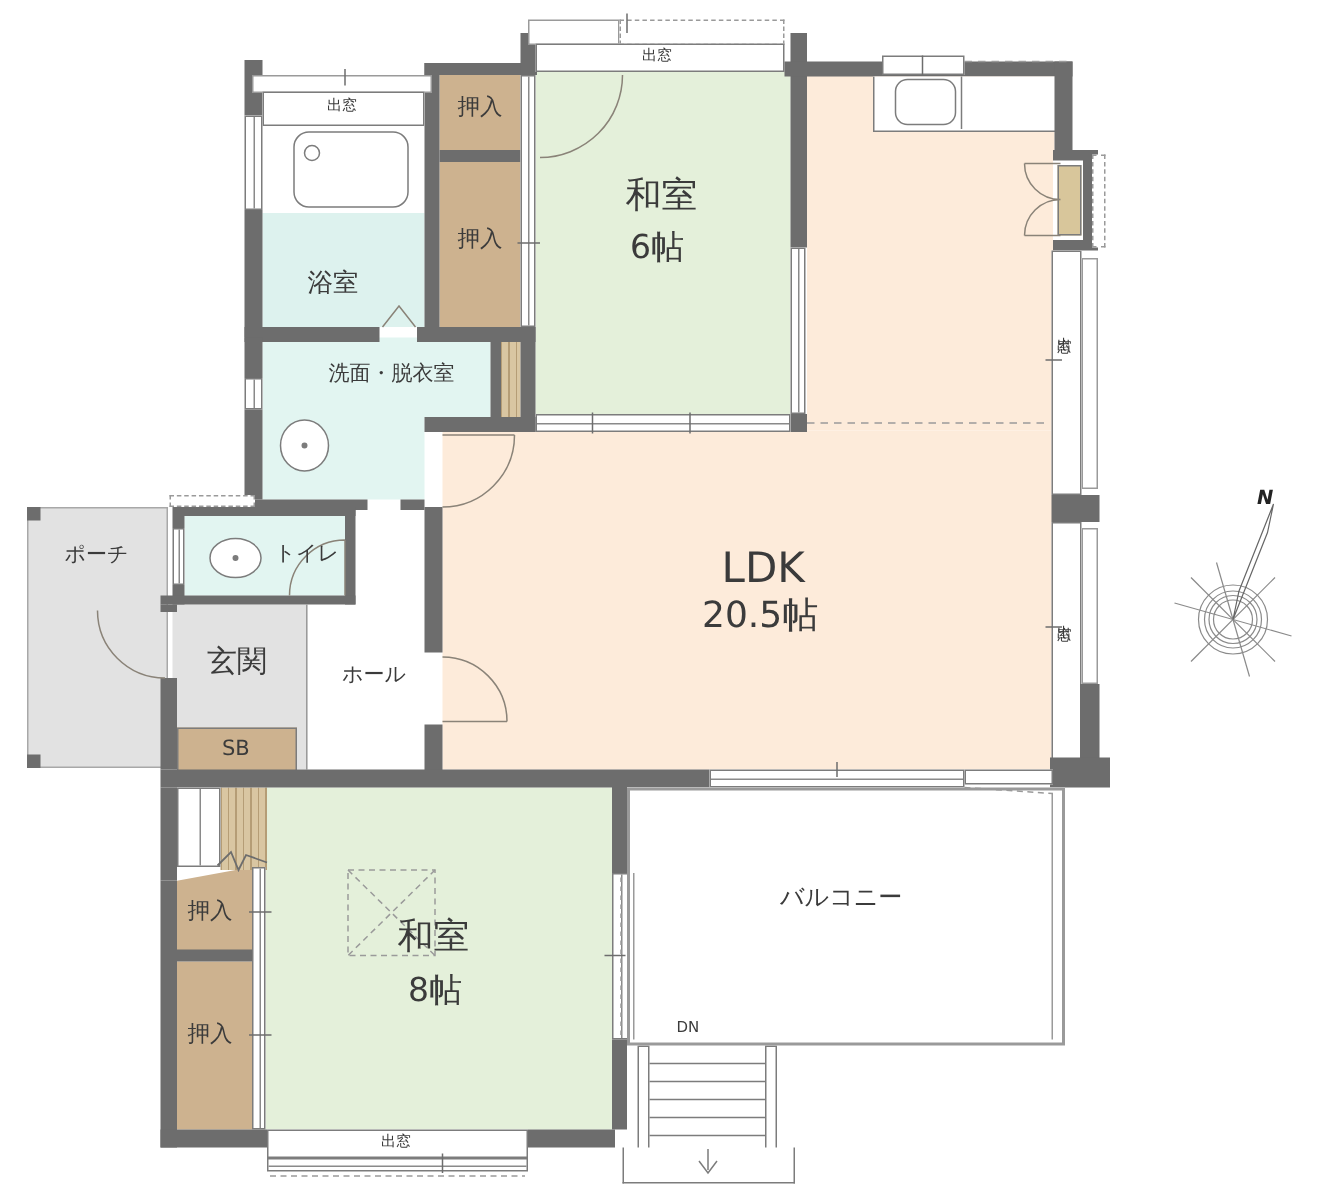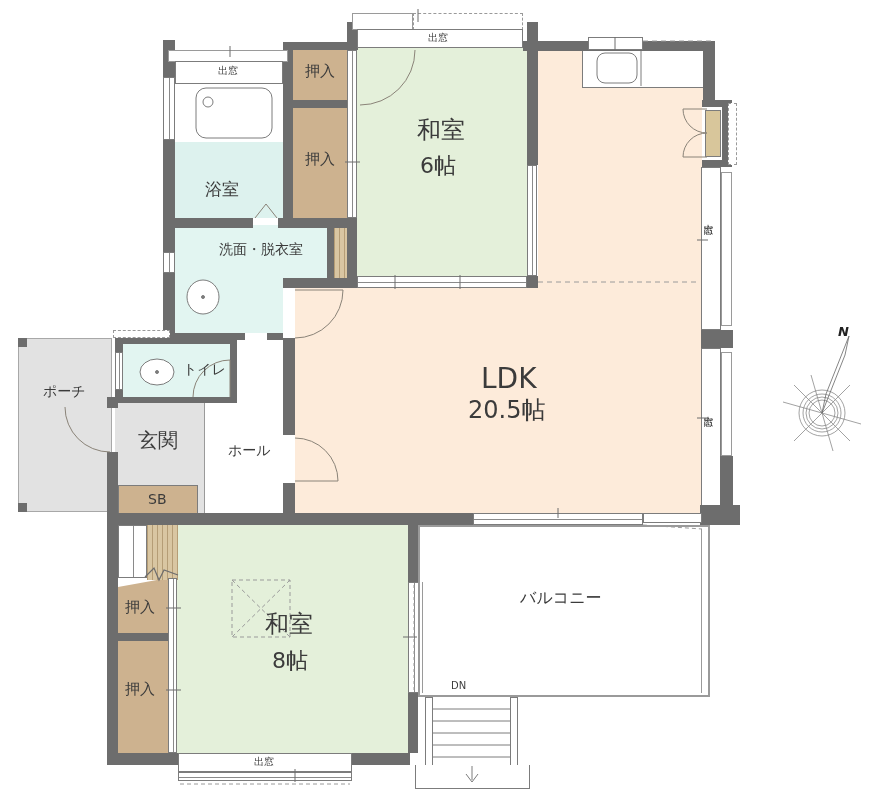--- a/index.html
+++ b/index.html
@@ -218,21 +218,21 @@
       <line x1="794" y1="385" x2="850" y2="441"></line>
       <line x1="794" y1="441" x2="850" y2="385"></line>
       <polygon points="849,336 826,394 822,413 845,355" stroke="#666"></polygon>
     </g>
     <text x="838" y="336" font-size="13" font-style="italic" font-weight="bold" fill="#222" font-family="DejaVu Sans, sans-serif">N</text>
   </svg>
 
   <div class="lbl" style="left:205px;top:181px;font-size:17px;">浴室</div>
   <div class="lbl" style="left:219px;top:242px;font-size:14px;">洗面・脱衣室</div>
   <div class="lbl" style="left:183px;top:362px;font-size:14px;">トイレ</div>
-  <div class="lbl" style="left:43px;top:384px;font-size:14px;">ポーチ</div>
+  <div class="lbl" style="left:43px;top:364px;font-size:14px;font-family:Liberation Serif, serif;">ポーチ</div>
   <div class="lbl" style="left:138px;top:430px;font-size:20px;text-align:center;">玄関</div>
   <div class="lbl" style="left:228px;top:443px;font-size:14px;">ホール</div>
   <div class="lbl" style="left:148px;top:492px;font-size:14px;">SB</div>
 
   <div class="lbl" style="left:305px;top:64px;font-size:15px;">押入</div>
   <div class="lbl" style="left:305px;top:152px;font-size:15px;">押入</div>
   <div class="lbl" style="left:125px;top:600px;font-size:15px;">押入</div>
   <div class="lbl" style="left:125px;top:682px;font-size:15px;">押入</div>
 
   <div class="lbl" style="left:417px;top:118px;font-size:24px;">和室</div>

